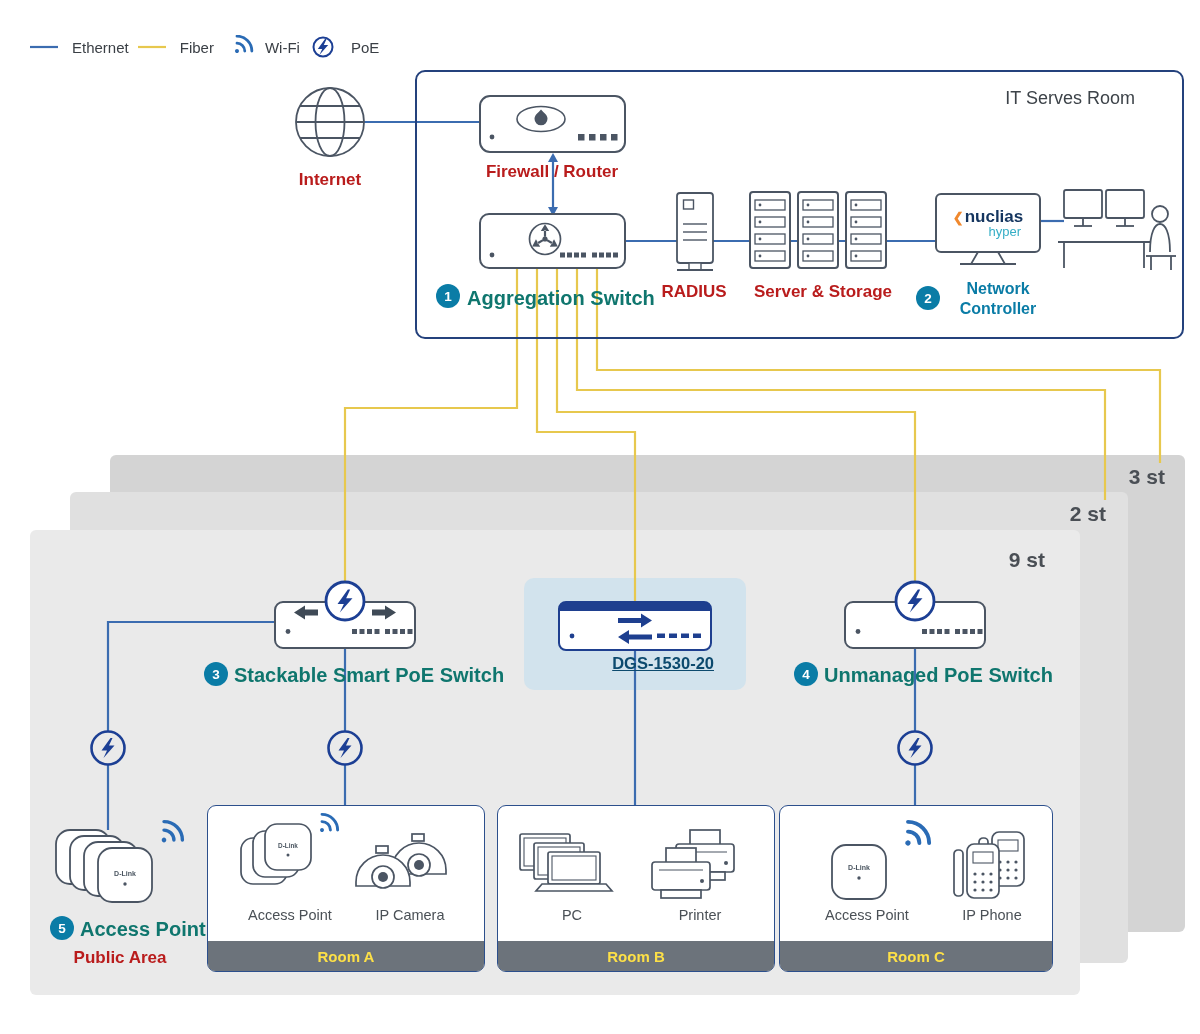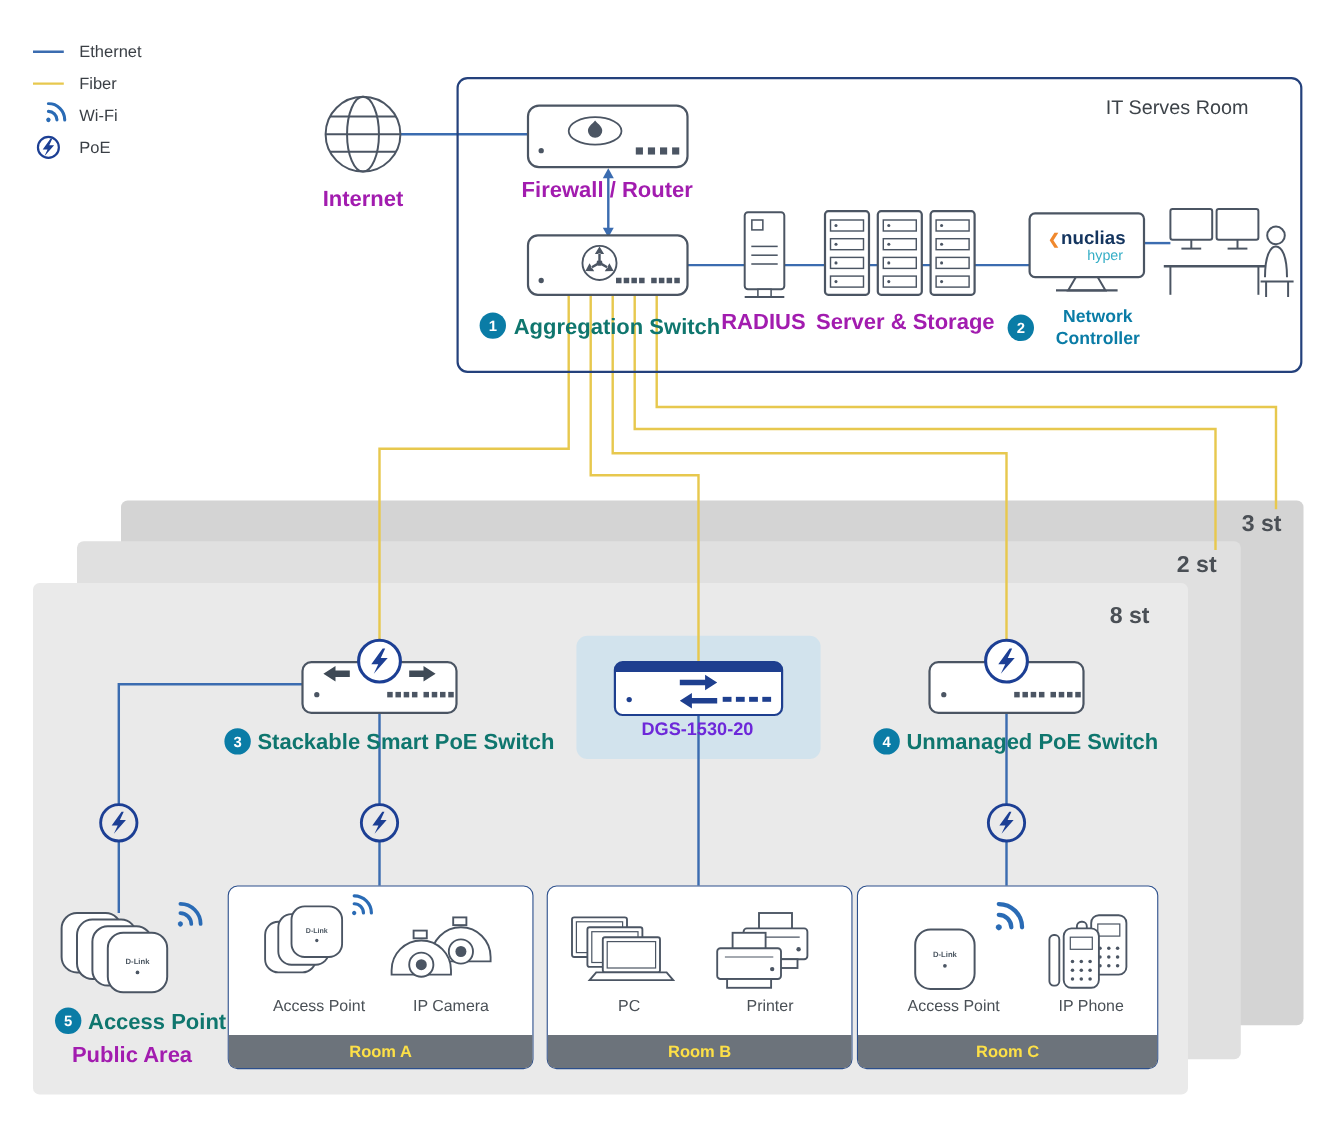--- a/index.html
+++ b/index.html
@@ -1,36 +1,36 @@
 <!DOCTYPE html>
 <html><head>
 <meta charset="utf-8">
 <style>
   html,body{margin:0;padding:0;background:#fff;font-family:"Liberation Sans",sans-serif;}
   #canvas{position:relative;width:1200px;height:1034px;background:#fff;overflow:hidden;}
   svg.layer{position:absolute;left:0;top:0;pointer-events:none;}
   #base{z-index:1;}
   #roomicons{z-index:3;}
   .ov{position:absolute;z-index:2;}
-  .lbl-dark{color:#a21caf;font-weight:700;font-size:20px;}
+  .lbl-dark{color:#b91c1c;font-weight:700;font-size:17px;}
   .lbl-teal{color:#0f766e;font-weight:700;font-size:20px;white-space:nowrap;}
   .lbl-center{text-align:center;}
   .it-title{font-size:18px;font-weight:400;color:#3d4349;text-align:right;}
   .floor-lbl{position:absolute;z-index:2;font-size:21px;font-weight:600;color:#4a4f55;width:60px;text-align:right;}
   .badge{position:absolute;z-index:2;width:24px;height:24px;border-radius:50%;background:#0a7ca6;color:#fff;
          font-size:13.5px;font-weight:700;display:flex;align-items:center;justify-content:center;}
-  .legend{display:flex;flex-direction:column;gap:7px;}
+  .legend{display:flex;flex-direction:row;gap:7px;}
   .legend-row{display:flex;align-items:center;gap:10px;height:22px;}
   .legend-row span.txt{font-size:15px;color:#3a3f45;font-weight:500;}
   .it-box{border:2px solid #24417c;border-radius:10px;background:transparent;}
   .room{position:absolute;top:805px;height:165px;background:#fff;border:1.6px solid #2c4f8c;border-radius:9px;z-index:2;}
   .room-footer{position:absolute;left:0;right:0;bottom:0;height:30px;background:#6c737b;color:#fde047;font-size:15px;
                font-weight:700;display:flex;align-items:center;justify-content:center;border-radius:0 0 7px 7px;}
   .item-lbl{position:absolute;top:101px;width:124px;text-align:center;font-size:14.5px;color:#4a5056;}
-  .dgs-lbl{font-size:16.5px;font-weight:700;color:#6d28d9;text-align:center;}
+  .dgs-lbl{font-size:16.5px;font-weight:700;color:#0c4a6e;text-align:right;text-decoration:underline;}
   .ctl-lbl{font-size:16px;font-weight:700;color:#0a7ca6;text-align:center;line-height:19.5px;}
   .nuclias{display:flex;flex-direction:column;align-items:center;justify-content:center;width:94px;height:44px;}
   .nuclias .l1{font-size:17px;font-weight:700;color:#14355f;line-height:17px;}
   .nuclias .l1 .chev{color:#f0882d;font-size:13px;margin-right:1px;}
   .nuclias .l2{font-size:13px;color:#35aec6;width:100%;text-align:right;padding-right:14px;box-sizing:border-box;line-height:12px;}
 </style>
 </head>
 <body>
 
 <div id="canvas">
@@ -311,21 +311,21 @@
   <div>Controller</div>
 </div>
 
 <div class="ov nuclias" style="left:941px;top:201px;">
   <div class="l1"><span class="chev">❮</span><span>nuclias</span></div>
   <div class="l2">hyper</div>
 </div>
 
 <div class="floor-lbl" style="left:1105px;top:465px;">3 st</div>
 <div class="floor-lbl" style="left:1046px;top:502px;">2 st</div>
-<div class="floor-lbl" style="left:985px;top:548px;">8 st</div>
+<div class="floor-lbl" style="left:985px;top:548px;">9 st</div>
 
 <div class="badge" style="left:204px;top:662px;">3</div>
 <div class="ov lbl-teal" style="left:234px;top:664px;">Stackable Smart PoE Switch</div>
 <div class="ov dgs-lbl" style="left:554px;top:654px;width:160px;">DGS-1530-20</div>
 <div class="badge" style="left:794px;top:662px;">4</div>
 <div class="ov lbl-teal" style="left:824px;top:664px;">Unmanaged PoE Switch</div>
 
 <div class="badge" style="left:50px;top:916px;">5</div>
 <div class="ov lbl-teal" style="left:80px;top:918px;">Access Point</div>
 <div class="ov lbl-dark lbl-center" style="left:50px;top:948px;width:140px;">Public Area</div>

